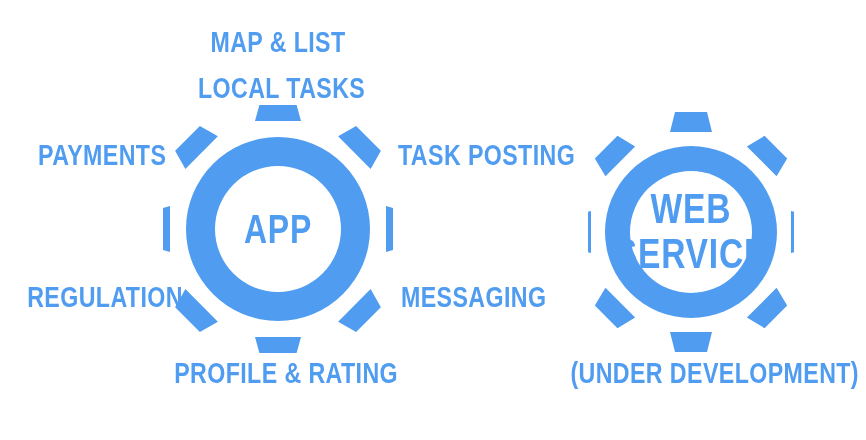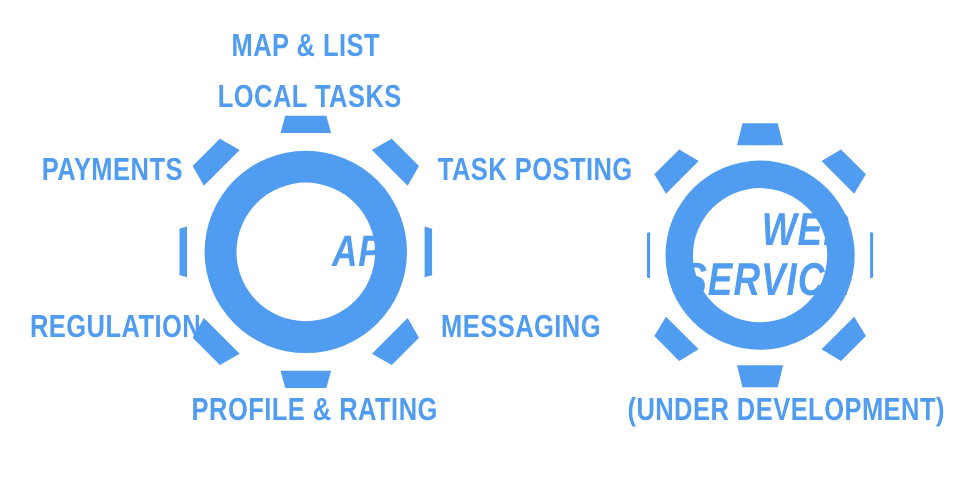--- a/index.html
+++ b/index.html
@@ -62,28 +62,27 @@
     height: 100%;
     display: block;
   }
 
   .gear-center-text {
     position: absolute;
     left: 0;
     right: 0;
     top: 50%;
     transform: translateY(-50%);
-    text-align: right;
+    text-align: center;
     color: #4f9cf0;
     font-family: "Liberation Sans", sans-serif;
     font-weight: 700;
     line-height: 1.02;
     letter-spacing: 1px;
     pointer-events: none;
-    font-style: italic;
   }
   .gear-center-text .line {
     display: block;
     transform: scaleX(0.80);
   }
   .gear-wrap.left  .gear-center-text { font-size: 40px; }
   .gear-wrap.right .gear-center-text { font-size: 42px; }
   .gear-wrap.right .gear-center-text .line + .line { margin-top: 2px; }
 </style>
 </head>

